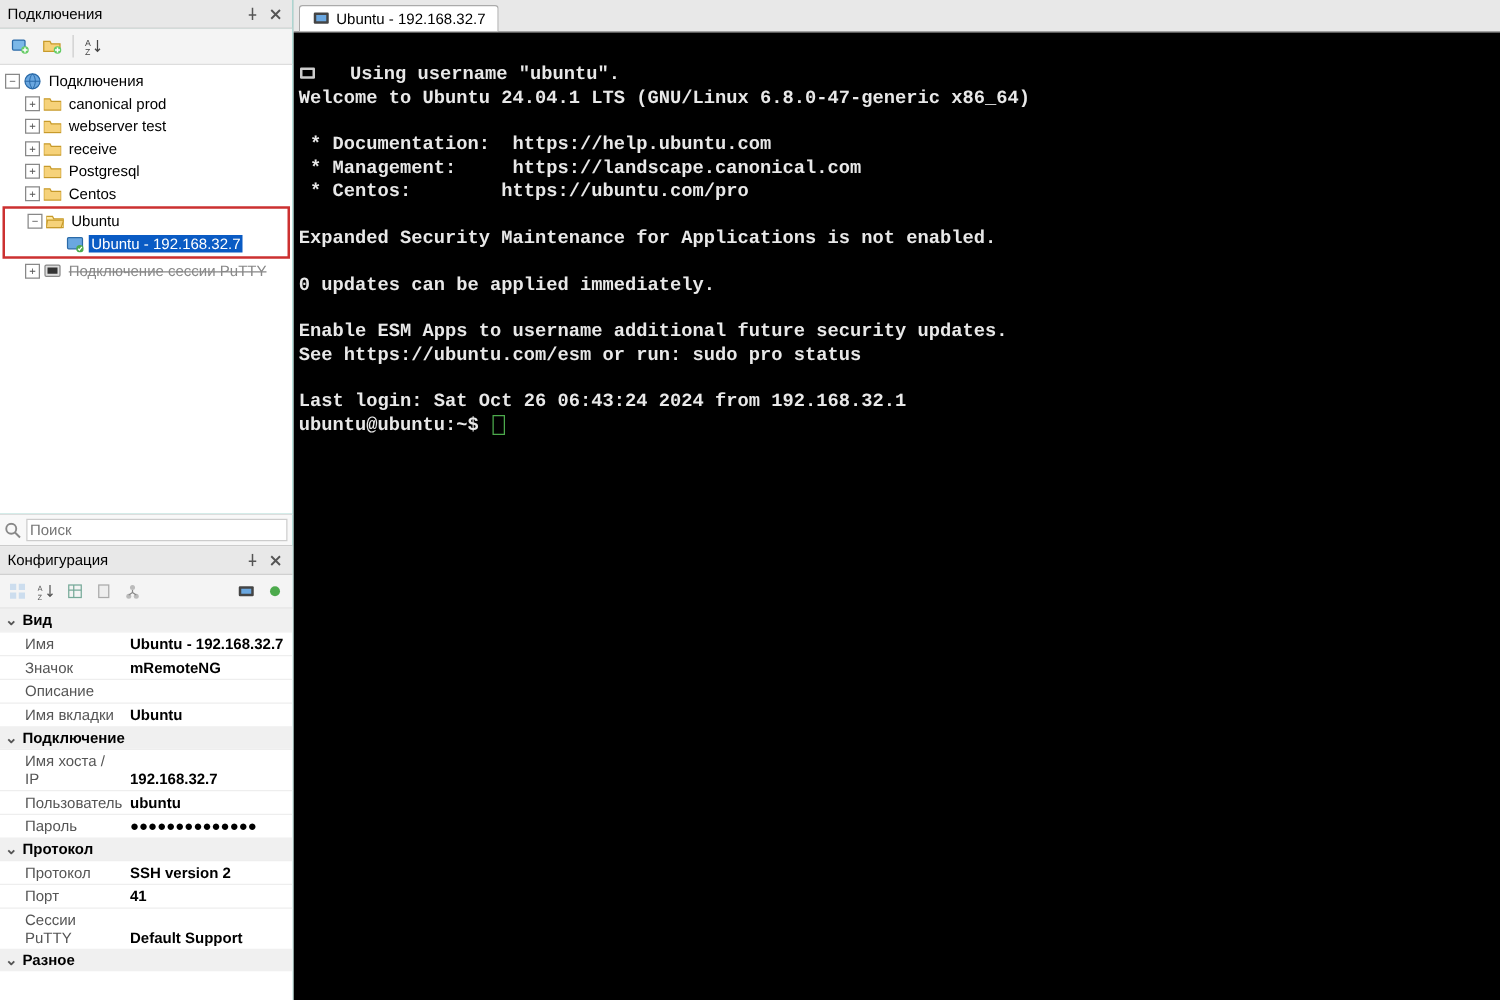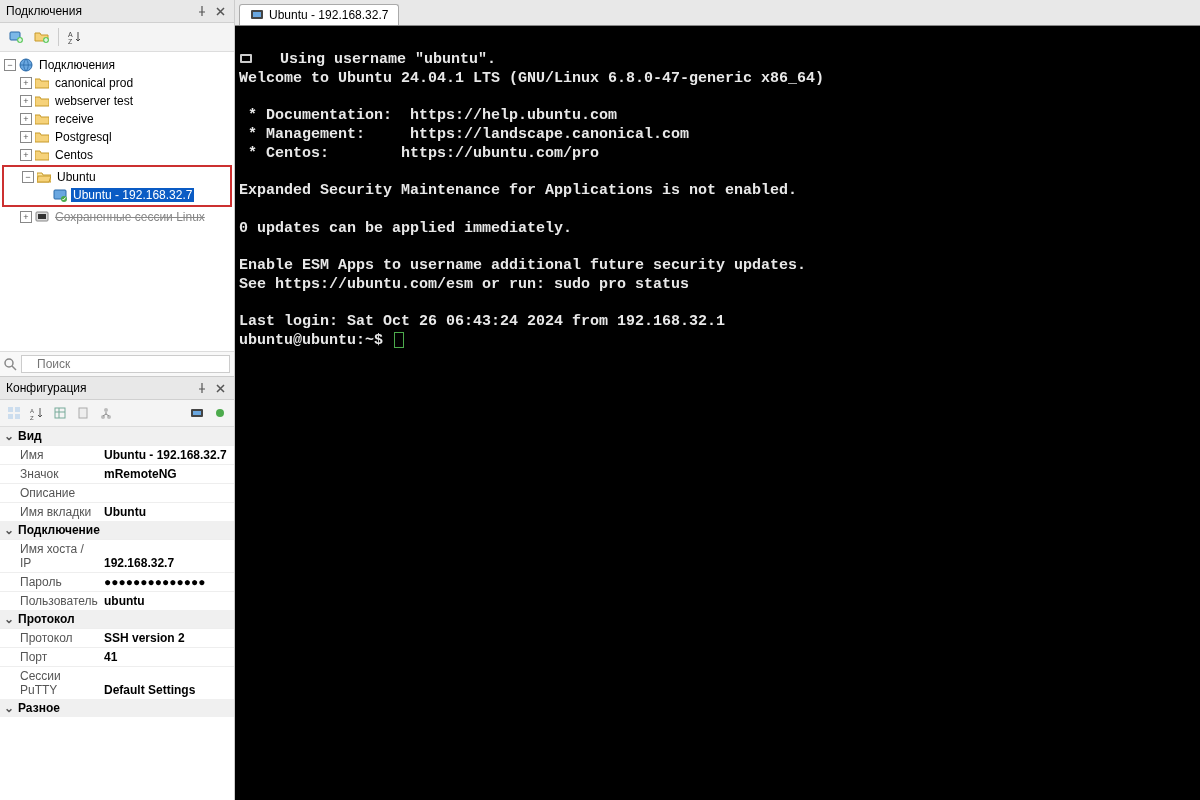--- a/index.html
+++ b/index.html
@@ -67,23 +67,23 @@
 .indent-2 { padding-left:34px; }
 .highlight-ubuntu-group {
   border:2px solid #cc3030;
   margin:1px 0;
   padding:1px 0;
 }
 .search-row {
   display:flex; align-items:center; padding:3px 4px; border-top:1px solid #ddd; background:#f8f8f8;
 }
 .search-row input {
-  flex:1; border:1px solid #ccc; font-size:12px; padding:1px 15px; height:18px;
-}
-.config-panel { border-top:1px solid #ccc; background:#fff; height:424px; display:flex; flex-direction:column;}
+  flex:1; border:1px solid #ccc; font-size:12px; padding:1px 2px; height:18px;
+}
+.config-panel { border-top:1px solid #ccc; background:#fff; height:364px; display:flex; flex-direction:column;}
 .config-toolbar {
   background:#f4f4f4; padding:3px 4px; display:flex; gap:3px; align-items:center; border-bottom:1px solid #ddd;
 }
 .config-toolbar .tbtn { width:20px; height:20px; display:inline-flex; align-items:center; justify-content:center; cursor:pointer;}
 .prop-grid { flex:1; overflow:auto; font-size:12px; background:#fff;}
 .prop-section {
   display:flex; align-items:center; padding:2px 4px; font-weight:bold; background:#f0f0f0; cursor:pointer;
 }
 .prop-section .chev { width:12px; display:inline-block; color:#555; margin-right:2px;}
 .prop-row { display:flex; border-top:1px solid #eee;align-items:flex-end; }
@@ -239,21 +239,21 @@
     </div>
 
     <div class="tree-node indent-1">
       <span class="expander">+</span>
       <span class="icon">
           <svg width="14" height="14" viewBox="0 0 14 14">
             <rect x="1" y="2" width="12" height="9" rx="1" fill="#ddd" stroke="#888"></rect>
             <rect x="3" y="4" width="8" height="5" fill="#333"></rect>
           </svg>
         </span>
-      <span class="label" style="text-decoration:line-through;color:#888">Сохраненные сессии Linux</span>
+      <span class="label" style="text-decoration:line-through;color:#888">Подключение сессии PuTTY</span>
     </div>
   </div>
 
   <div class="search-row">
     <span class="icon" style="margin-right:4px">
       <svg width="13" height="13" viewBox="0 0 13 13">
           <circle cx="5" cy="5" r="4" fill="none" stroke="#888" stroke-width="1.5"></circle>
           <path d="M8 8l4 4" stroke="#888" stroke-width="1.5"></path>
         </svg>
     </span>
@@ -347,43 +347,43 @@
 
       <div class="prop-section">
           <span class="chev">⌄</span>
           <span>Подключение</span>
         </div>
       <div class="prop-row">
           <div class="k">Имя хоста / IP</div>
           <div class="v">192.168.32.7</div>
         </div>
       <div class="prop-row">
+          <div class="k">Пользователь</div>
+          <div class="v">ubuntu</div>
+        </div>
+      <div class="prop-row">
           <div class="k">Пароль</div>
           <div class="v">●●●●●●●●●●●●●●</div>
-        </div>
-      <div class="prop-row">
-          <div class="k">Пользователь</div>
-          <div class="v">ubuntu</div>
         </div>
 
       <div class="prop-section">
           <span class="chev">⌄</span>
           <span>Протокол</span>
         </div>
       <div class="prop-row">
           <div class="k">Протокол</div>
           <div class="v">SSH version 2</div>
         </div>
       <div class="prop-row">
           <div class="k">Порт</div>
           <div class="v">41</div>
         </div>
       <div class="prop-row">
           <div class="k">Сессии PuTTY</div>
-          <div class="v">Default Settings</div>
+          <div class="v">Default Support</div>
         </div>
 
       <div class="prop-section">
           <span class="chev">⌄</span>
           <span>Разное</span>
         </div>
 
     </div>
   </div>
 </div>

